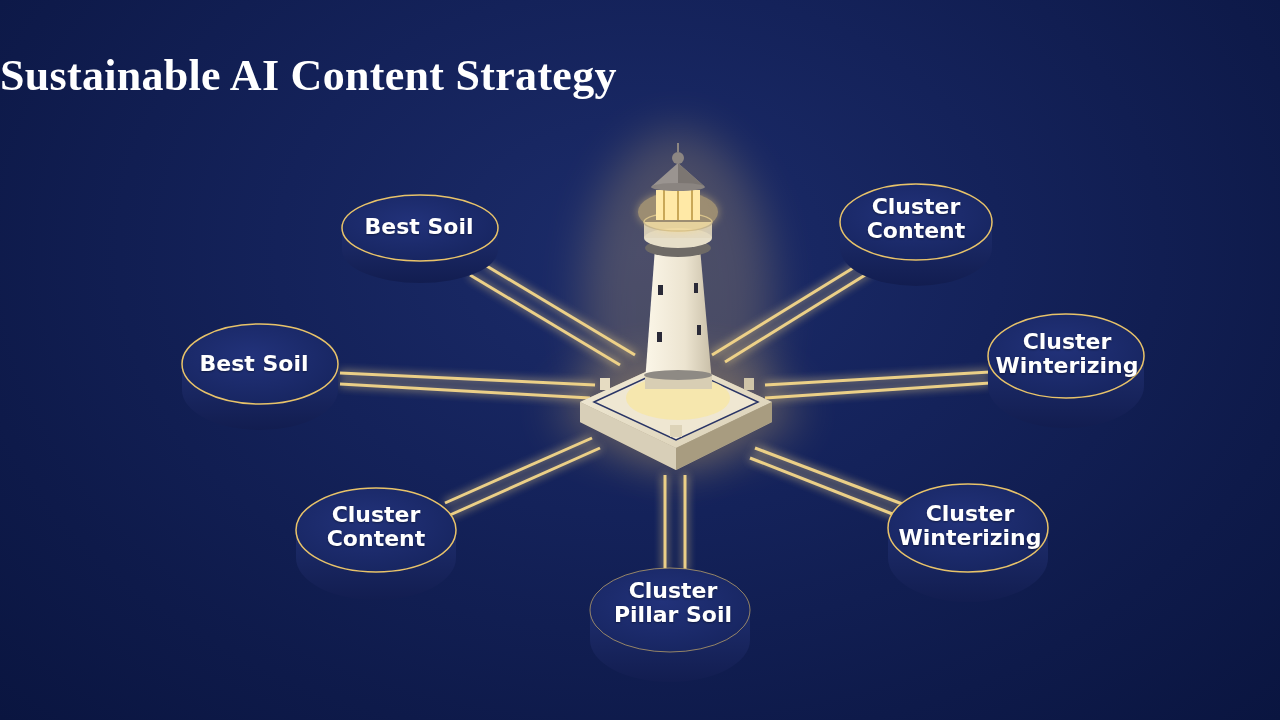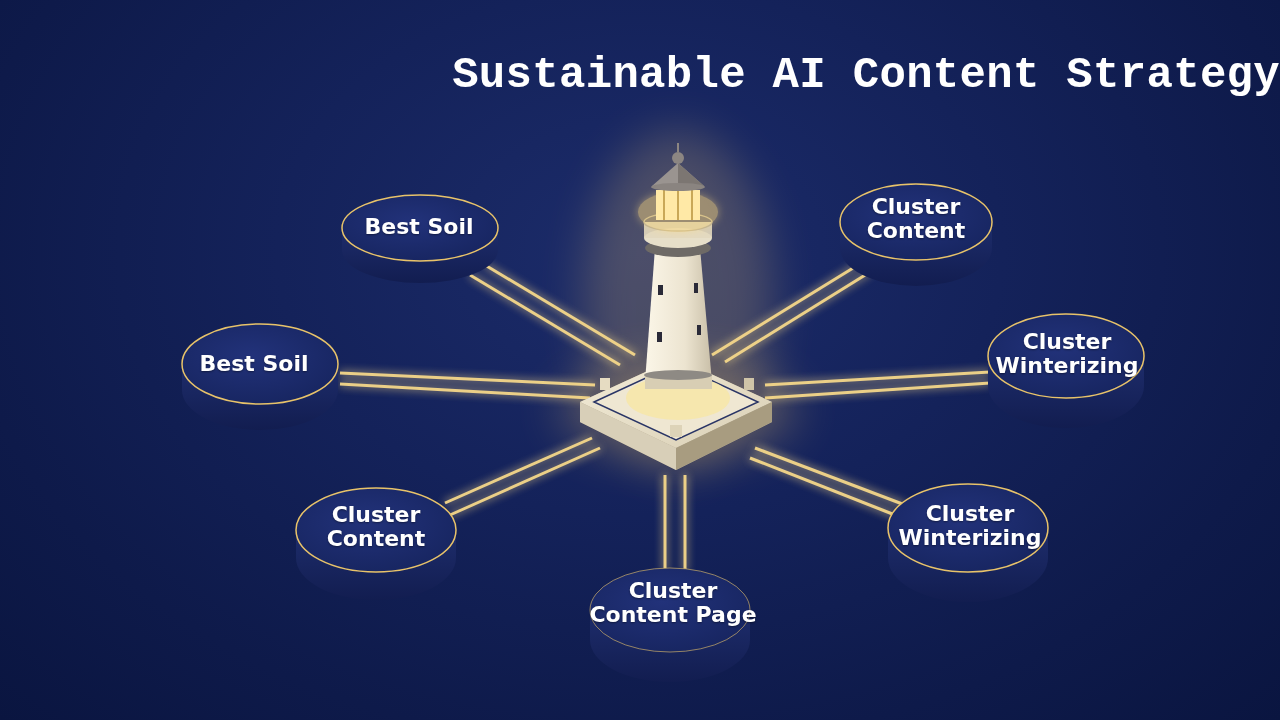--- a/index.html
+++ b/index.html
@@ -2,23 +2,23 @@
 <html><head>
 <meta charset="utf-8">
 <style>
   html, body { margin:0; padding:0; }
   body {
     width:1280px; height:720px; overflow:hidden; position:relative;
     background: radial-gradient(ellipse at 50% 35%, #1c2c6a 0%, #14225a 40%, #0e1a4a 75%, #0a1540 100%);
     font-family: "Liberation Sans", "DejaVu Sans", sans-serif;
   }
   .title {
-    position:absolute; left:0; top:50px; width:1280px; text-align:right;
+    position:absolute; left:0; top:50px; width:1280px; text-align:left;
     color:#ffffff; font-weight:700; font-size:44px; letter-spacing:0.3px;
-    font-family: Liberation Mono, monospace;
+    font-family: Liberation Serif, serif;
   }
   svg.scene { position:absolute; left:0; top:0; }
   .node-label {
     position:absolute; color:#ffffff; font-weight:700; text-align:center;
     font-family: "DejaVu Sans", "Liberation Sans", sans-serif;
     font-size:22px; line-height:24px; transform:translate(-50%,-50%);
     white-space:nowrap; text-shadow:0 1px 2px rgba(0,0,0,0.4);
   }
 </style>
 </head>
@@ -171,14 +171,14 @@
 <div class="node-label" style="left:376px; top:527px;">
   <div>Cluster</div>
   <div>Content</div>
 </div>
 <div class="node-label" style="left:970px; top:526px;">
   <div>Cluster</div>
   <div>Winterizing</div>
 </div>
 <div class="node-label" style="left:673px; top:603px;">
   <div>Cluster</div>
-  <div>Content Page</div>
+  <div>Pillar Soil</div>
 </div>
 
 </body></html>

